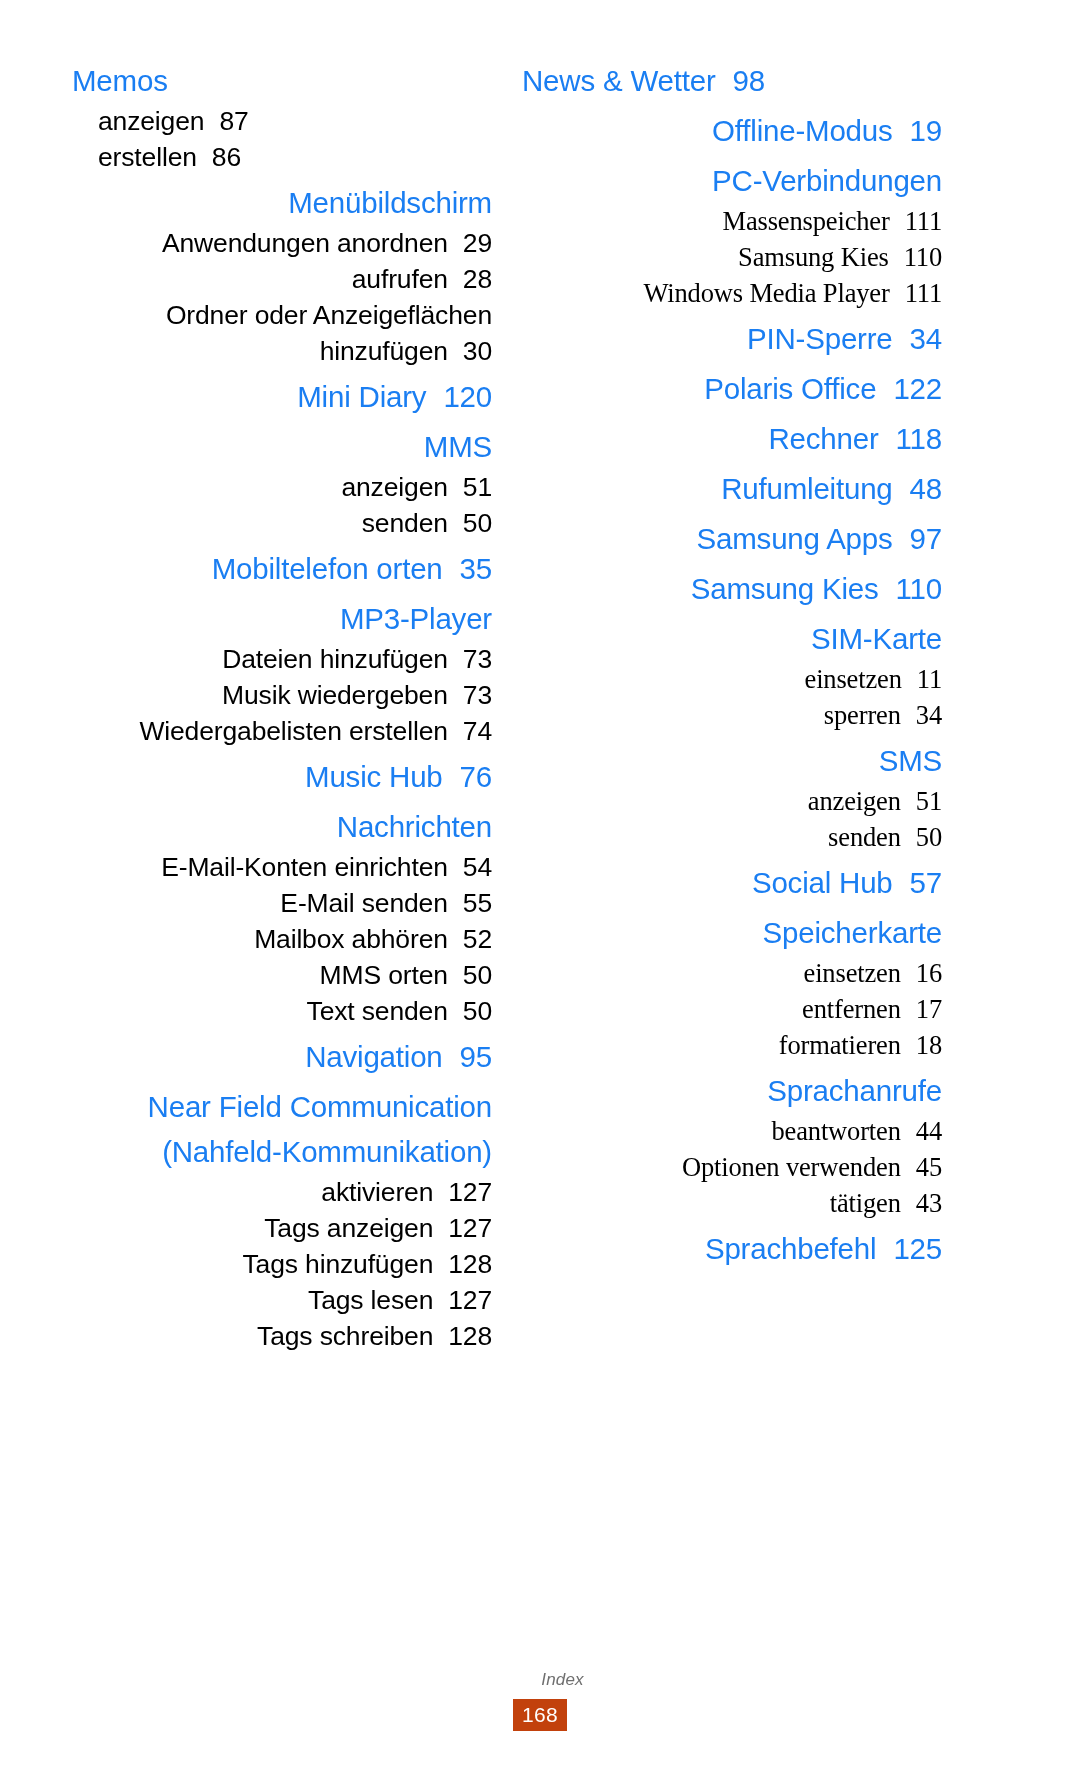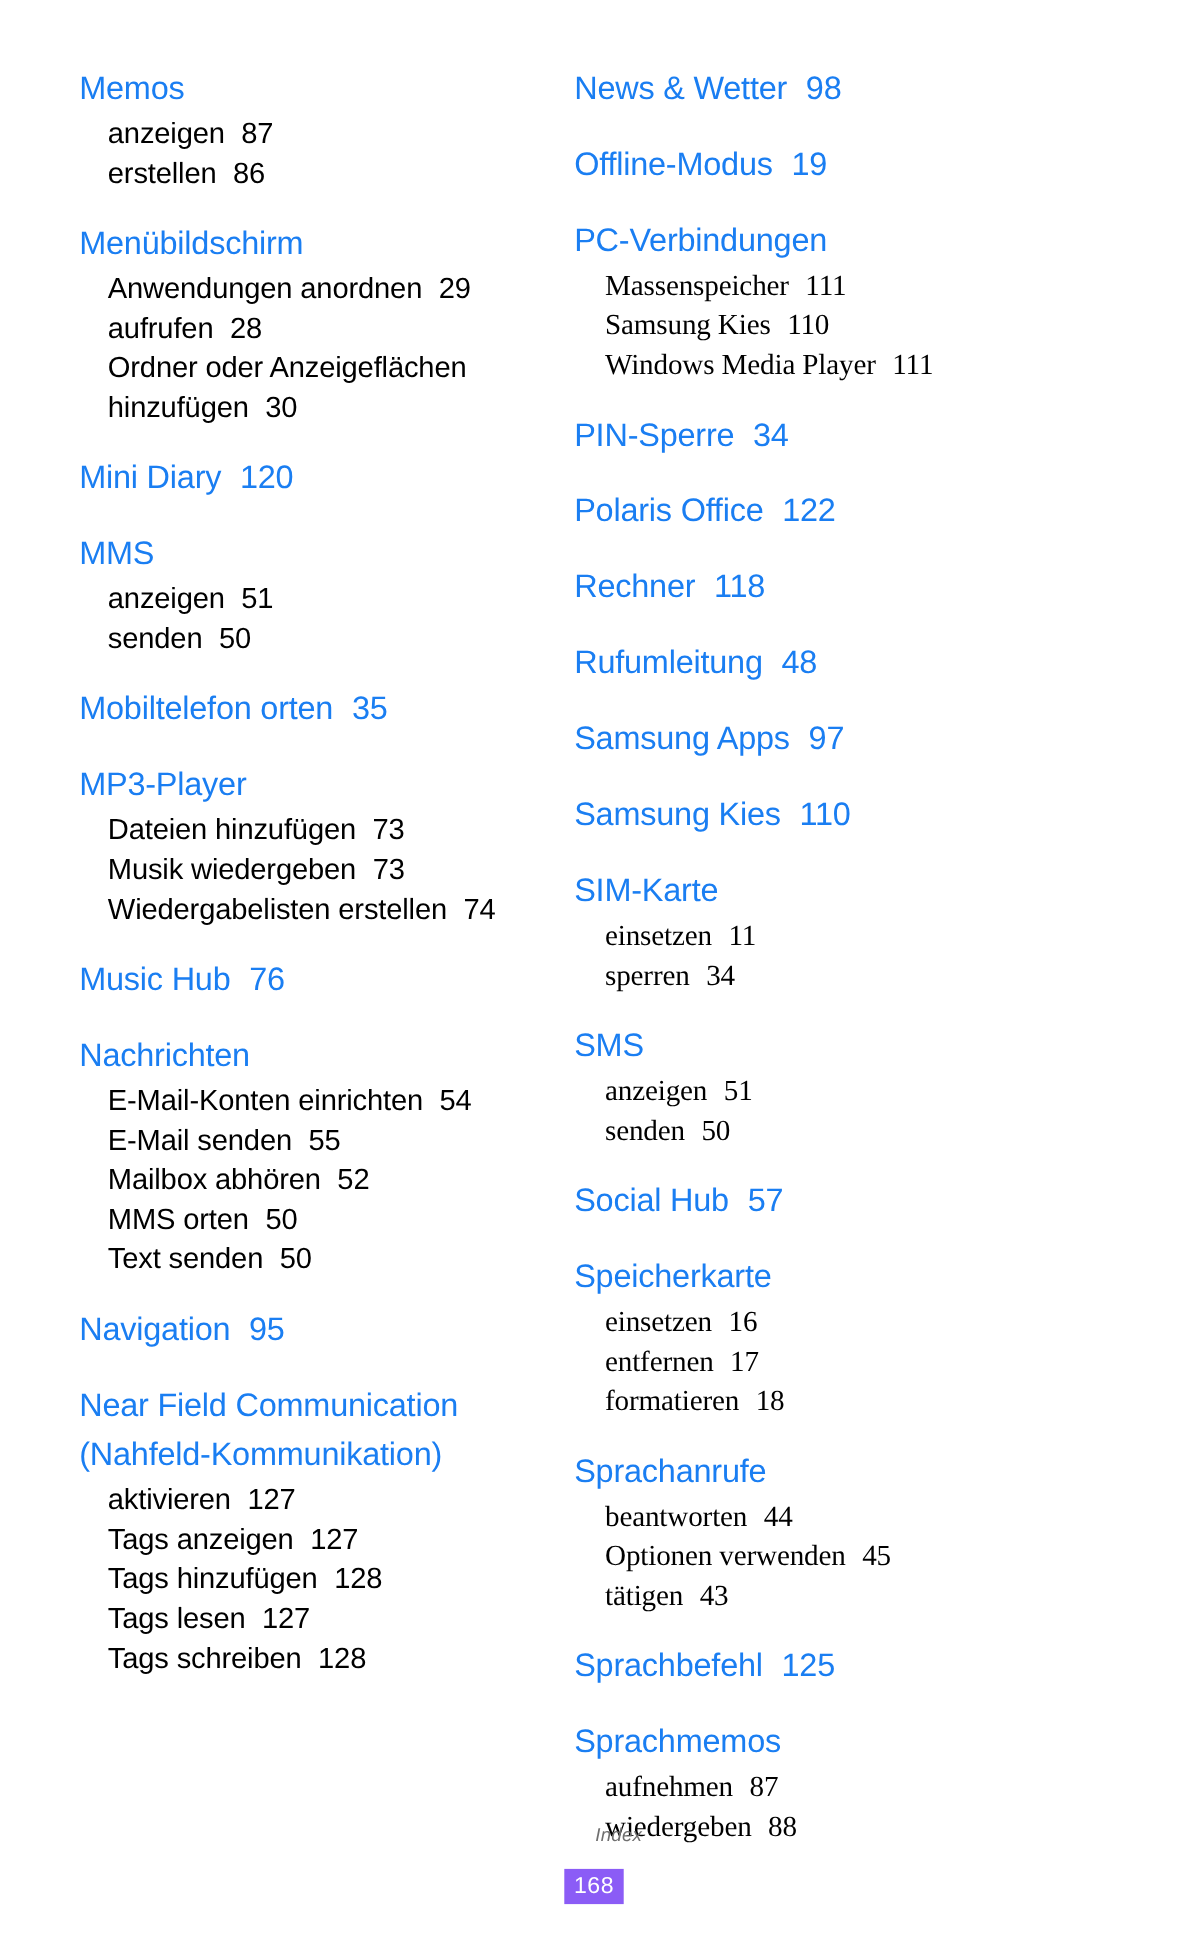--- a/index.html
+++ b/index.html
@@ -79,42 +79,43 @@
     margin-left: 15px;
   }
 
   .col-right .sub {
     padding-left: 28px;
     font-family: Liberation Serif, serif;
   }
 
   
   .entry + .entry {
-    margin-top: 24px;
+    margin-top: 5px;
+    text-align: right;
   }
 
   .footer {
     position: absolute;
     left: 0;
     right: 0;
     bottom: 40px;
     text-align: center;
   }
   .footer-label {
     font-size: 17px;
     font-style: italic;
     color: #6f6f6f;
     line-height: 22px;
     letter-spacing: 0.2px;
     margin-left: 45px;
   }
   .footer-page {
     display: inline-block;
-    margin-top: 19px;
-    background: #8b5cf6;
+    margin-top: 8px;
+    background: #c2410c;
     color: #ffffff;
     font-size: 21px;
     line-height: 27px;
     padding: 2px 9px 3px 9px;
     letter-spacing: 0.4px;
     text-align: center;
   }
 </style>
 </head>
 <body>
@@ -247,27 +248,20 @@
           <div class="entry-head"><span>Sprachanrufe</span></div>
           <ul class="subs">
             <li class="sub"><span>beantworten</span><span class="pg">44</span></li>
             <li class="sub"><span>Optionen verwenden</span><span class="pg">45</span></li>
             <li class="sub"><span>tätigen</span><span class="pg">43</span></li>
           </ul>
         </div>
         <div class="entry">
           <div class="entry-head"><span>Sprachbefehl</span><span class="pg">125</span></div>
         </div>
-        <div class="entry">
-          <div class="entry-head"><span>Sprachmemos</span></div>
-          <ul class="subs">
-            <li class="sub"><span>aufnehmen</span><span class="pg">87</span></li>
-            <li class="sub"><span>wiedergeben</span><span class="pg">88</span></li>
-          </ul>
-        </div>
       </div>
   </div>
 
   <div class="footer">
     <div class="footer-label">Index</div>
     <div class="footer-page">168</div>
   </div>
 </div>
 
 </body></html>

